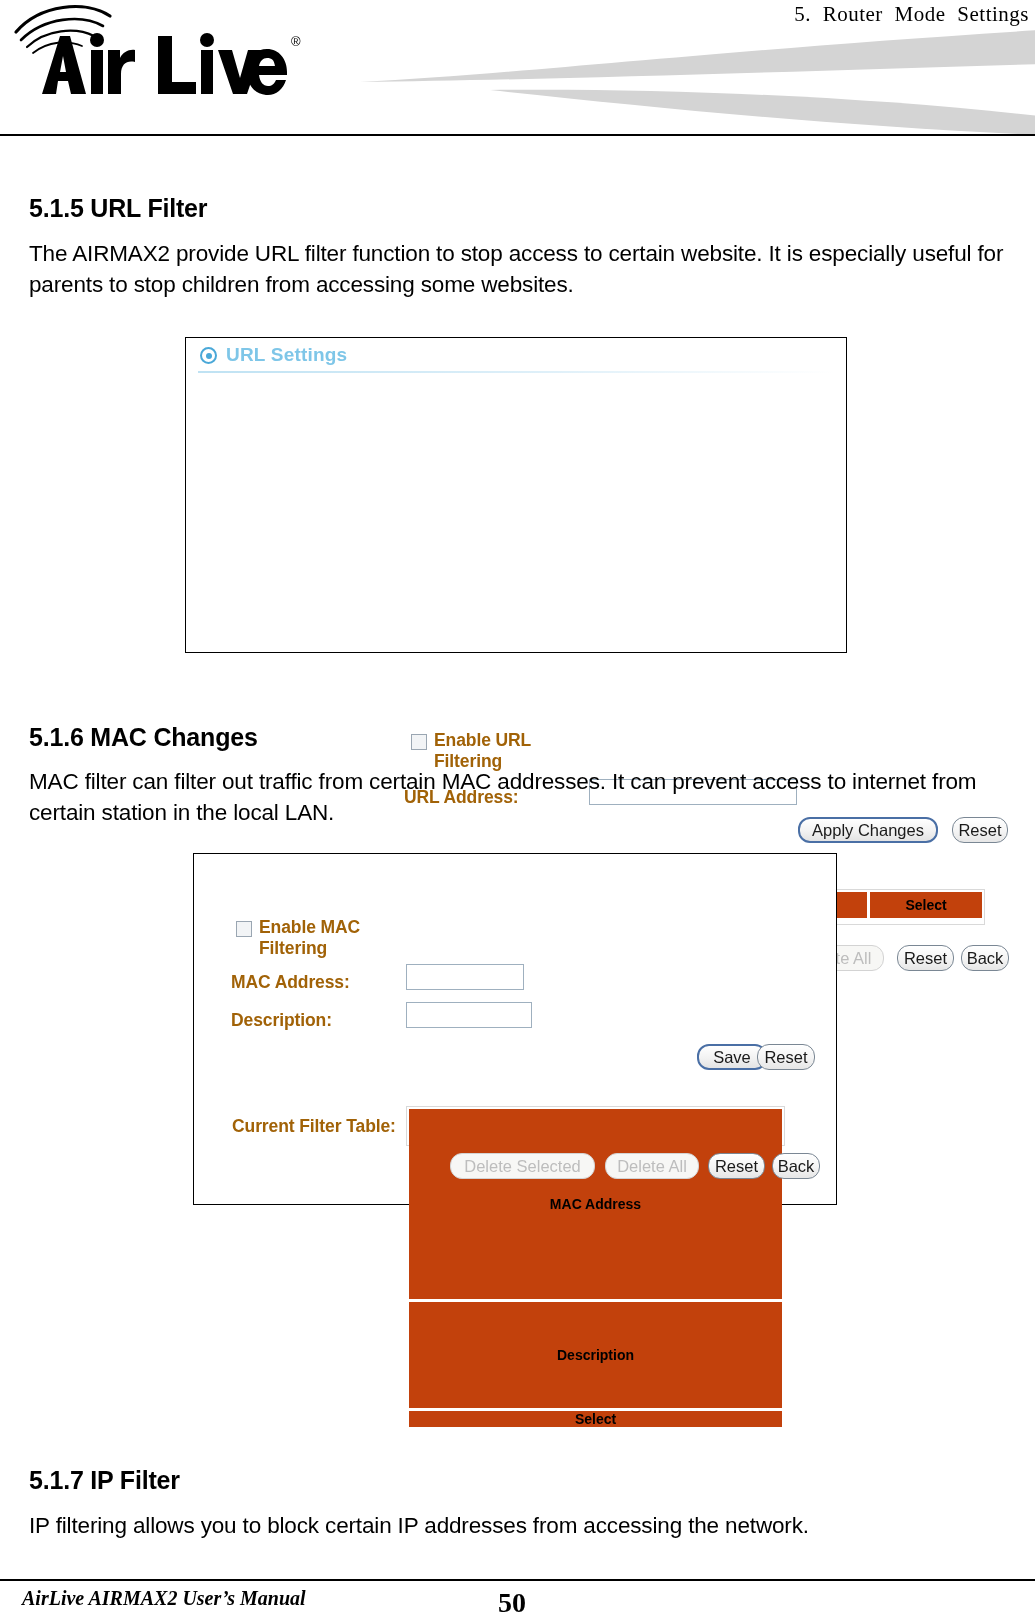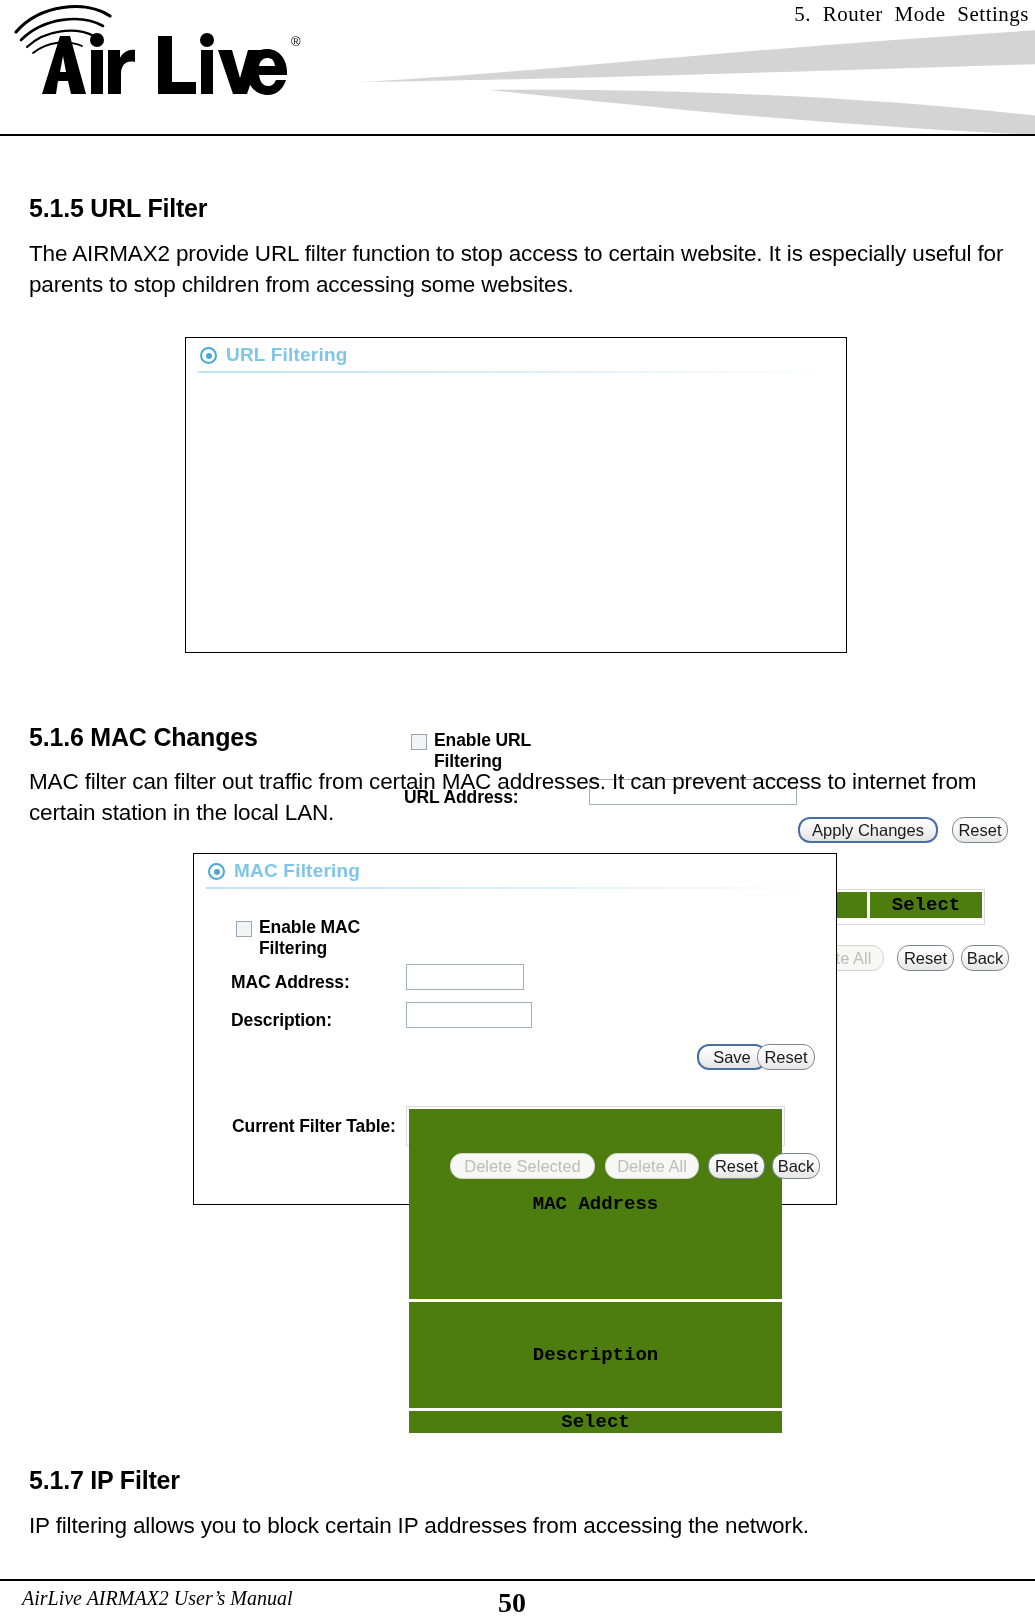--- a/index.html
+++ b/index.html
@@ -141,21 +141,21 @@
     height: 2px;
     background: linear-gradient(to right, #bfe2f3 0%, #dff0f9 55%, #ffffff 100%);
   }
 
   
   .field-label {
     position: absolute;
     font-family: "Liberation Sans", sans-serif;
     font-weight: bold;
     font-size: 17.5px;
-    color: #000000;
+    color: #a16207;
     white-space: nowrap;
     letter-spacing: -0.1px;
   }
   .field-label.wrap { white-space: normal; line-height: 21px; }
 
   .checkbox {
     position: absolute;
     width: 16px;
     height: 16px;
     border: 1px solid #9aa6b2;
@@ -203,25 +203,25 @@
   .filter-table {
     position: absolute;
     display: flex;
     border: 1px solid #d9d9d9;
     background: #ffffff;
     box-sizing: border-box;
     padding: 2px;
     gap: 3px;
   }
   .filter-table .th {
-    background: #4d7c0f;
+    background: #c2410c;
     color: #000000;
-    font-family: Liberation Mono, monospace;
-    font-weight: bold;
-    font-size: 19px;
+    font-family: Liberation Sans, sans-serif;
+    font-weight: bold;
+    font-size: 14px;
     display: flex;
     align-items: center;
     justify-content: center;
     height: 26px;
     box-sizing: border-box;
     white-space: nowrap;
   }
 
   
   .page-footer {
@@ -237,21 +237,21 @@
     top: 0;
     width: 1035px;
     height: 2px;
     background: #000;
   }
   .footer-manual {
     position: absolute;
     left: 22px;
     top: 8px;
     font-family: "Liberation Serif", serif;
-    font-weight: normal;
+    font-weight: bold;
     font-style: italic;
     font-size: 20px;
     white-space: nowrap;
   }
   .footer-pagenum {
     position: absolute;
     left: 498px;
     top: 8px;
     font-family: "Liberation Serif", serif;
     font-weight: bold;
@@ -307,21 +307,21 @@
   <div class="header-rule"></div>
 </div>
 
 <h2 class="section-heading heading-url">5.1.5 URL Filter</h2>
 <p class="body-text para-url">The AIRMAX2 provide URL filter function to stop access to certain website.    It is especially useful for parents to stop children from accessing some websites.</p>
 
 <div class="shot shot-url">
 
   <div class="panel-titlebar">
     <span class="panel-bullet"></span>
-    <span class="panel-title-text">URL Filtering</span>
+    <span class="panel-title-text">URL Settings</span>
     <span class="panel-title-rule"></span>
   </div>
 
   <span class="checkbox" style="left:225px; top:396px; position:absolute;"></span>
   <span class="field-label wrap" style="left:248px; top:392px; width:120px;">Enable URL Filtering</span>
 
   <span class="field-label" style="left:218px; top:449px;">URL Address:</span>
   <span class="textbox" style="left:403px; top:441px; width:208px; height:26px;"></span>
 
   <span class="btn btn-primary" style="left:612px; top:479px; width:140px; height:26px;">Apply Changes</span>
@@ -338,25 +338,20 @@
   <span class="btn btn-disabled" style="left:603px; top:607px; width:95px; height:26px;">Delete All</span>
   <span class="btn btn-normal" style="left:711px; top:607px; width:57px; height:26px;">Reset</span>
   <span class="btn btn-normal" style="left:775px; top:607px; width:48px; height:26px;">Back</span>
 </div>
 
 <h2 class="section-heading heading-mac">5.1.6 MAC Changes</h2>
 <p class="body-text para-mac">MAC filter can filter out traffic from certain MAC addresses.    It can prevent access to internet from certain station in the local LAN.</p>
 
 <div class="shot shot-mac">
 
-  <div class="panel-titlebar">
-    <span class="panel-bullet"></span>
-    <span class="panel-title-text">MAC Filtering</span>
-    <span class="panel-title-rule"></span>
-  </div>
 
   <span class="checkbox" style="left:42px; top:67px; position:absolute;"></span>
   <span class="field-label wrap" style="left:65px; top:63px; width:120px;">Enable MAC Filtering</span>
 
   <span class="field-label" style="left:37px; top:118px;">MAC Address:</span>
   <span class="textbox" style="left:212px; top:110px; width:118px; height:26px;"></span>
 
   <span class="field-label" style="left:37px; top:156px;">Description:</span>
   <span class="textbox" style="left:212px; top:148px; width:126px; height:26px;"></span>
 

